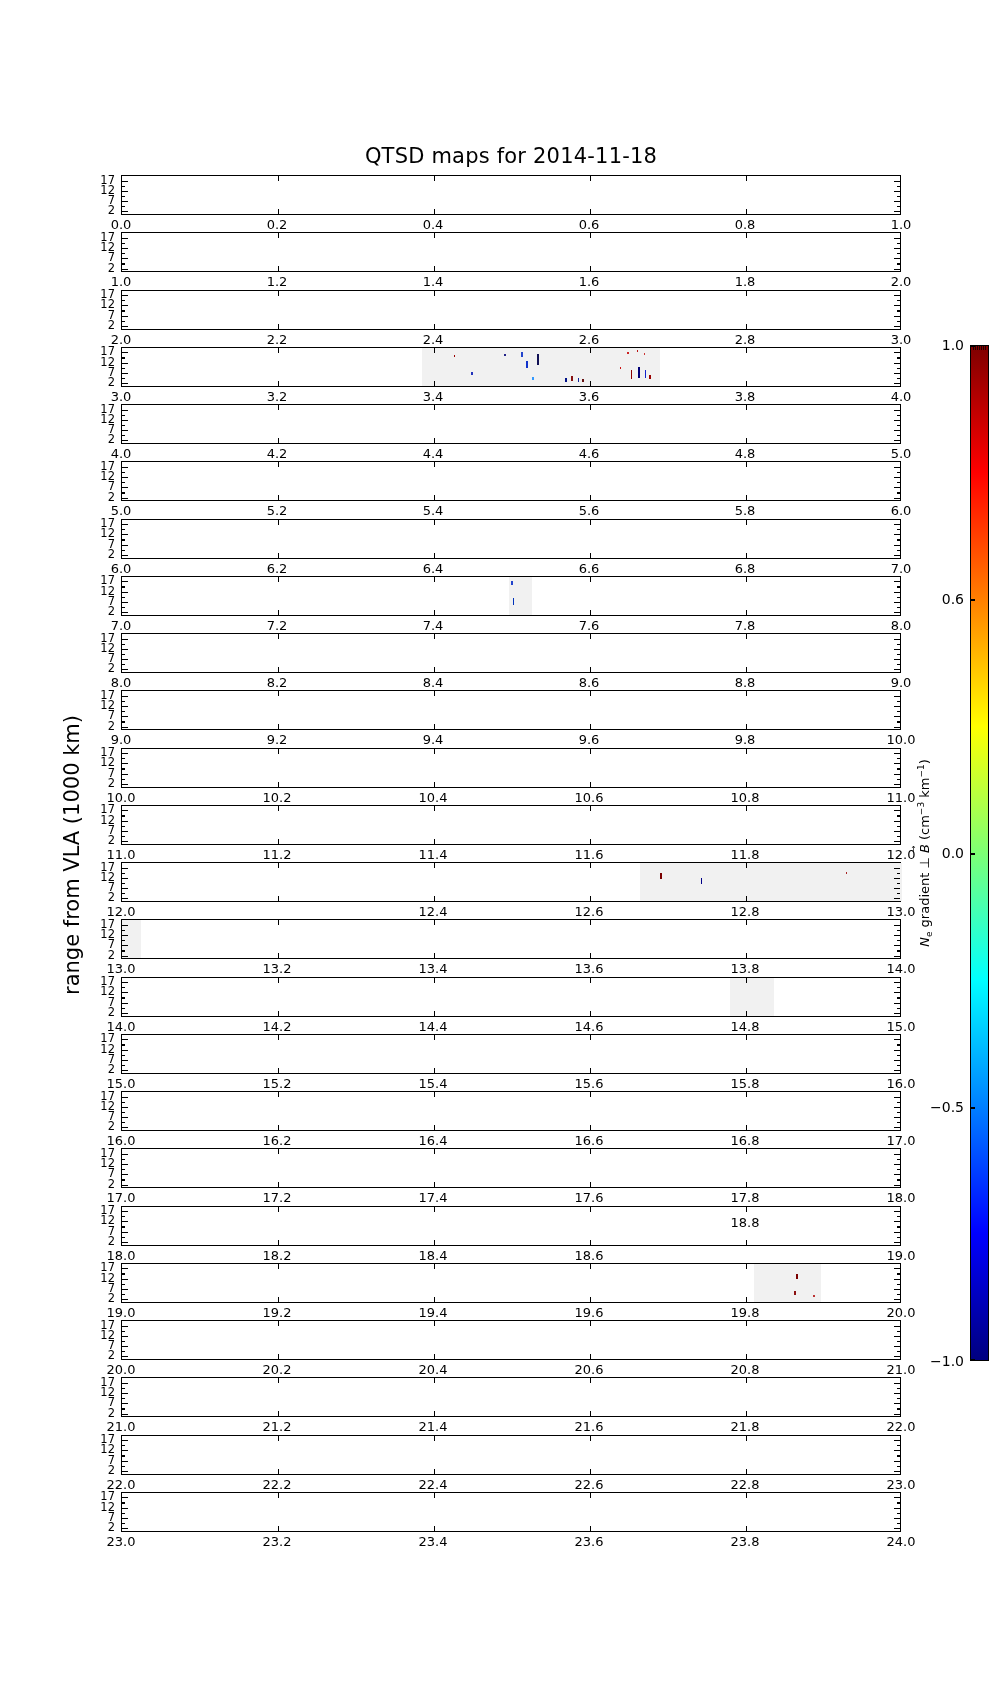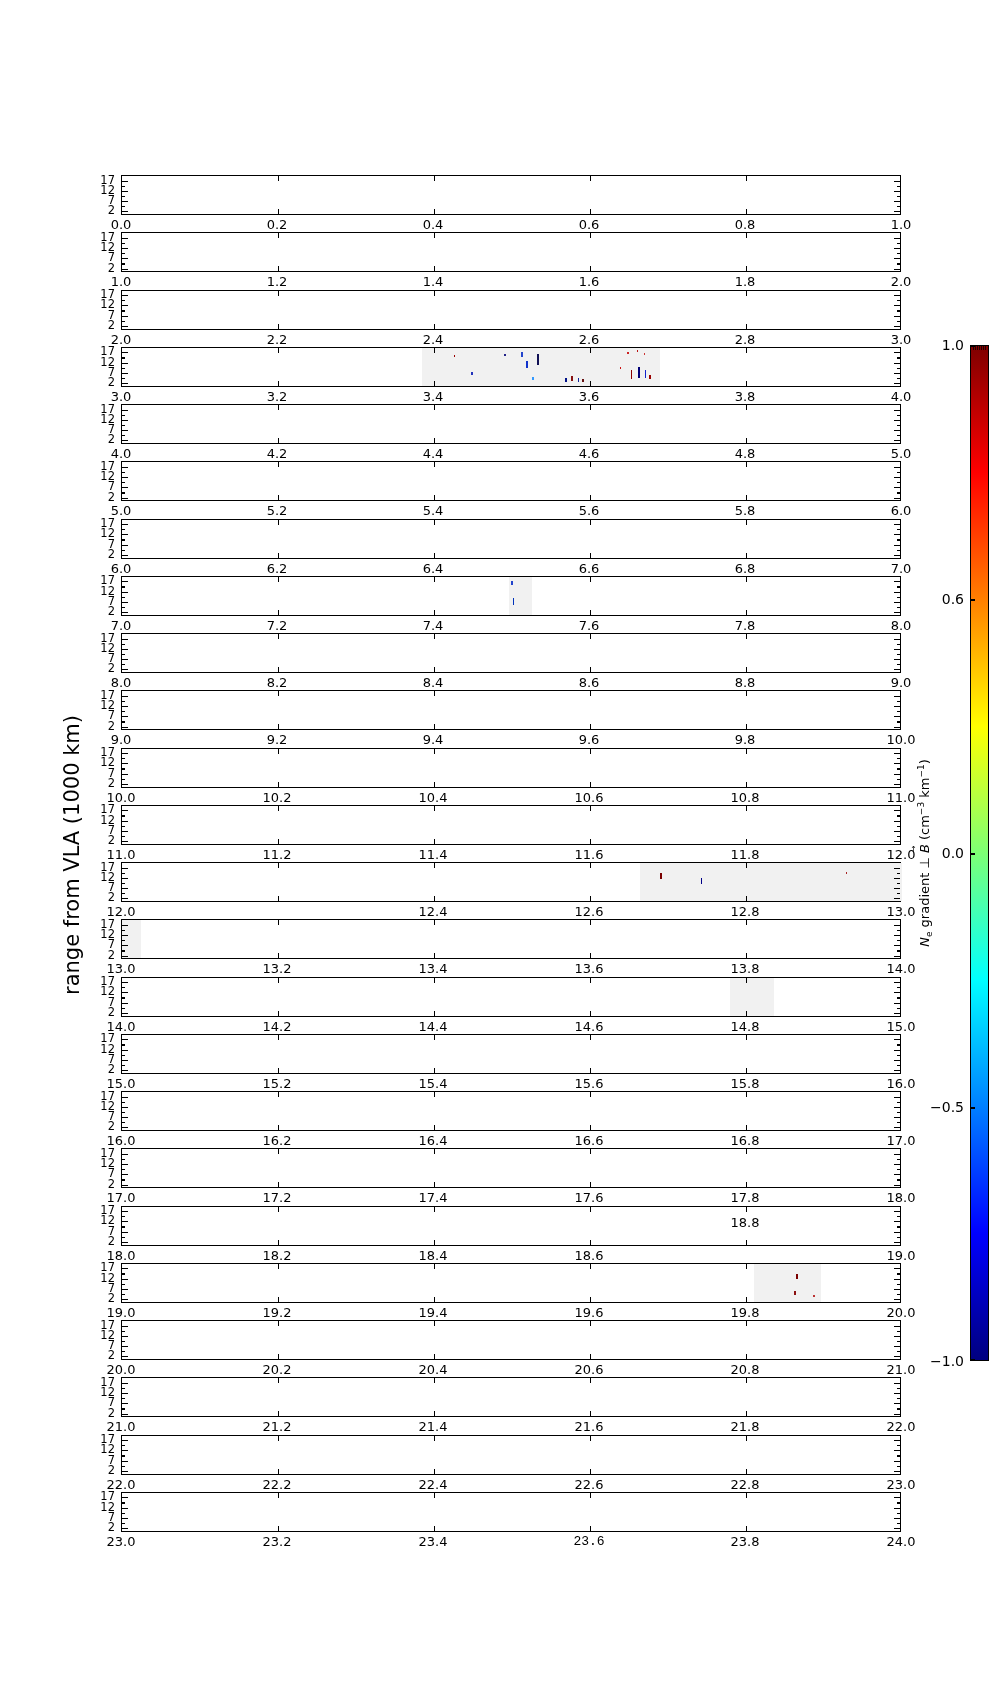--- a/index.html
+++ b/index.html
@@ -25,20 +25,21 @@
   .cb-hatch{position:absolute;width:1px;height:4px;background:#200;}
   .vec{position:relative;font-style:italic;}
   .vec .vec-arrow{position:absolute;left:1px;top:-8px;font-size:8px;font-style:normal;}
   sub.pp,sup.pp{font-size:9px;}
   i.pp{font-style:italic;}
 </style>
 </head>
 <body>
 
 <div id="figure">
+  <div class="fig-title">QTSD maps for 2014-11-18</div>
   <div class="rot-label y-label" style="left:72px;top:855px;">range from VLA (1000 km)</div>
   <div id="panels">
       <div class="panel" style="top: 175px;">
         <div class="xtick" style="left: 156px; top: 0px;"></div>
         <div class="xtick" style="left: 156px; bottom: 0px;"></div>
         <div class="xtick" style="left: 312px; top: 0px;"></div>
         <div class="xtick" style="left: 312px; bottom: 0px;"></div>
         <div class="xtick" style="left: 468px; top: 0px;"></div>
         <div class="xtick" style="left: 468px; bottom: 0px;"></div>
         <div class="xtick" style="left: 624px; top: 0px;"></div>
@@ -873,21 +874,21 @@
         <div class="ytick" style="top: 30.1692px; left: 0px; width: 3px;"></div>
         <div class="ytick" style="top: 30.1692px; right: 0px; width: 3px;"></div>
       </div>
       <div class="yticklabel" style="left: 91px; top: 1491.38px;">17</div>
       <div class="yticklabel" style="left: 91px; top: 1501.63px;">12</div>
       <div class="yticklabel" style="left: 91px; top: 1511.89px;">7</div>
       <div class="yticklabel" style="left: 91px; top: 1522.15px;">2</div>
       <div class="xticklabel" style="left: 97px; top: 1534.75px;">23.0</div>
       <div class="xticklabel" style="left: 253px; top: 1534.75px;">23.2</div>
       <div class="xticklabel" style="left: 409px; top: 1534.75px;">23.4</div>
-      <div class="xticklabel" style="left: 565px; top: 1534.75px; font-family: Liberation Mono, monospace;">23.6</div>
+      <div class="xticklabel" style="left: 565px; top: 1534.75px;">23.6</div>
       <div class="xticklabel" style="left: 721px; top: 1534.75px;">23.8</div>
       <div class="xticklabel" style="left: 877px; top: 1534.75px;">24.0</div>
     </div>
   <div id="cbar-group">
       <div class="colorbar" style="left: 970px; top: 345px; width: 19px; height: 1016px; background: linear-gradient(rgb(127, 0, 0) 0%, rgb(255, 0, 0) 12.5%, rgb(255, 255, 0) 37.5%, rgb(125, 255, 117) 50%, rgb(0, 255, 255) 62.5%, rgb(0, 0, 255) 87.5%, rgb(0, 0, 127) 100%);">
         <div class="cb-hatch" style="left: 2px; top: 0px;"></div>
         <div class="cb-hatch" style="left: 4px; top: 0px;"></div>
         <div class="cb-hatch" style="left: 6px; top: 0px;"></div>
         <div class="cb-hatch" style="left: 8px; top: 0px;"></div>
         <div class="cb-hatch" style="left: 10px; top: 0px;"></div>

